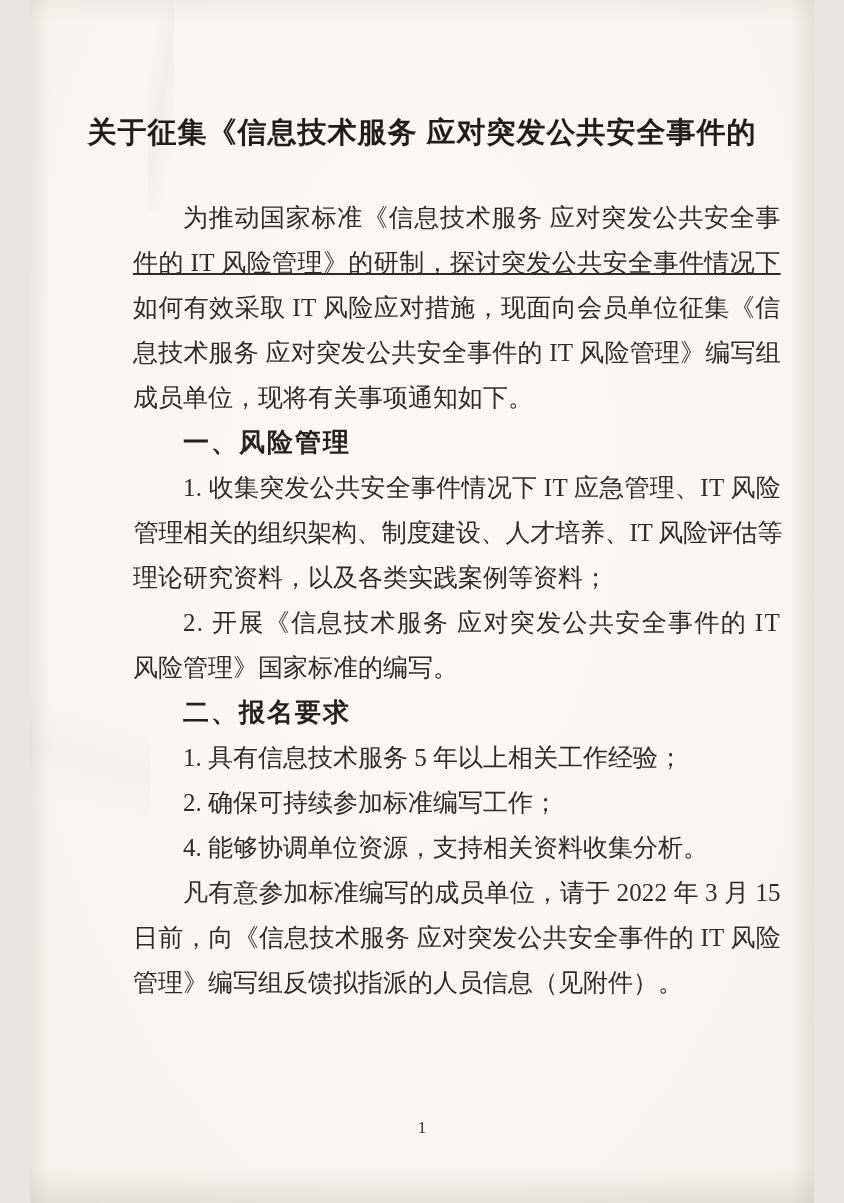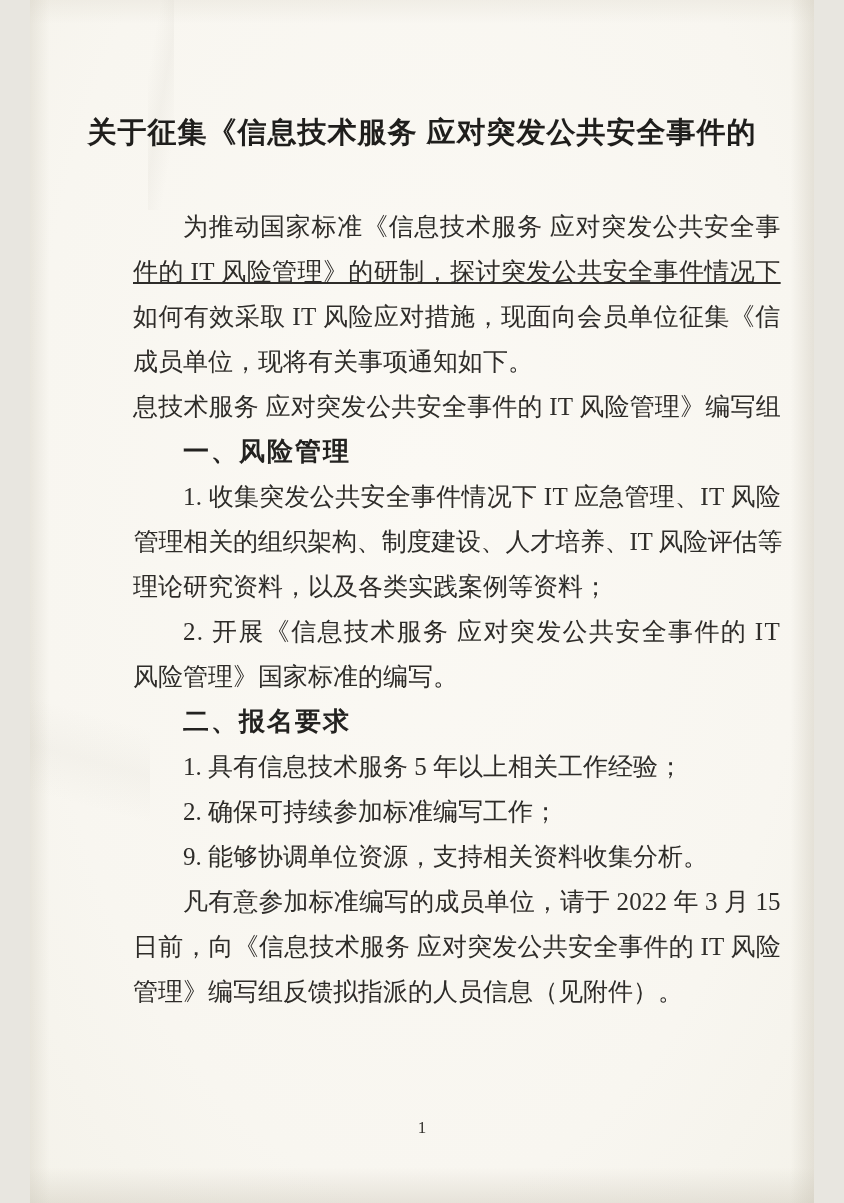--- a/index.html
+++ b/index.html
@@ -43,21 +43,21 @@
     font-family: "Liberation Sans", "DejaVu Sans", sans-serif;
     font-weight: 700;
     font-size: 29px;
     line-height: 48px;
     color: #1f1e1c;
     letter-spacing: 1px;
   }
   .body-block {
     position: absolute;
     left: 103px;
-    top: 204px;
+    top: 195px;
     width: 650px;
   }
   .line {
     height: 45px;
     line-height: 45px;
     font-size: 25px;
     white-space: nowrap;
     color: #2e2c29;
   }
   .line.indent { padding-left: 50px; }
@@ -87,32 +87,32 @@
   <div class="crease-2"></div>
 
   <div class="title-block" id="title-block">
       <div class="title-line">关于征集《信息技术服务 应对突发公共安全事件的</div>
     </div>
 
   <div class="body-block" id="body-block">
       <div class="line indent" style="letter-spacing: 0.708333px;"><span>为推动国家标准《信息技术服务 应对突发公共安全事</span></div>
       <div class="line" style="letter-spacing: 0.428571px; text-decoration: underline;"><span>件的 IT 风险管理》的研制，探讨突发公共安全事件情况下</span></div>
       <div class="line" style="letter-spacing: 0.428571px;"><span>如何有效采取 IT 风险应对措施，现面向会员单位征集《信</span></div>
+      <div class="line" style="letter-spacing: 0.206897px;"><span>息技术服务 应对突发公共安全事件的 IT 风险管理》编写组</span></div>
       <div class="line"><span>成员单位，现将有关事项通知如下。</span></div>
-      <div class="line" style="letter-spacing: 0.206897px;"><span>息技术服务 应对突发公共安全事件的 IT 风险管理》编写组</span></div>
       <div class="line indent hd"><span>一、风险管理</span></div>
       <div class="line indent" style="letter-spacing: 0.266667px;"><span>1. 收集突发公共安全事件情况下 IT 应急管理、IT 风险</span></div>
       <div class="line" style="letter-spacing: -0.214286px; text-align: center;"><span>管理相关的组织架构、制度建设、人才培养、IT 风险评估等</span></div>
       <div class="line"><span>理论研究资料，以及各类实践案例等资料；</span></div>
       <div class="line indent" style="letter-spacing: 1.37037px;"><span>2. 开展《信息技术服务 应对突发公共安全事件的 IT</span></div>
       <div class="line"><span>风险管理》国家标准的编写。</span></div>
       <div class="line indent hd"><span>二、报名要求</span></div>
       <div class="line indent"><span>1. 具有信息技术服务 5 年以上相关工作经验；</span></div>
       <div class="line indent"><span>2. 确保可持续参加标准编写工作；</span></div>
-      <div class="line indent"><span>9. 能够协调单位资源，支持相关资料收集分析。</span></div>
+      <div class="line indent"><span>4. 能够协调单位资源，支持相关资料收集分析。</span></div>
       <div class="line indent" style="letter-spacing: 0.129032px;"><span>凡有意参加标准编写的成员单位，请于 2022 年 3 月 15</span></div>
       <div class="line" style="letter-spacing: 0.206897px;"><span>日前，向《信息技术服务 应对突发公共安全事件的 IT 风险</span></div>
       <div class="line"><span>管理》编写组反馈拟指派的人员信息（见附件）。</span></div>
     </div>
 
   <div class="footer">
     <span class="page-num">1</span>
   </div>
 </div>
 

